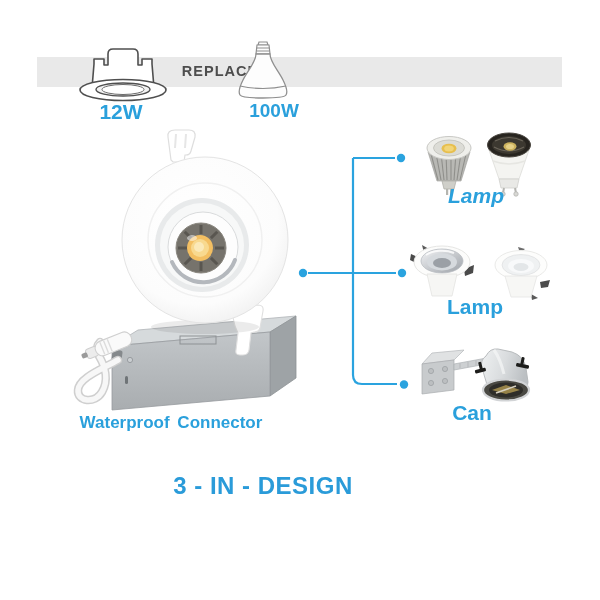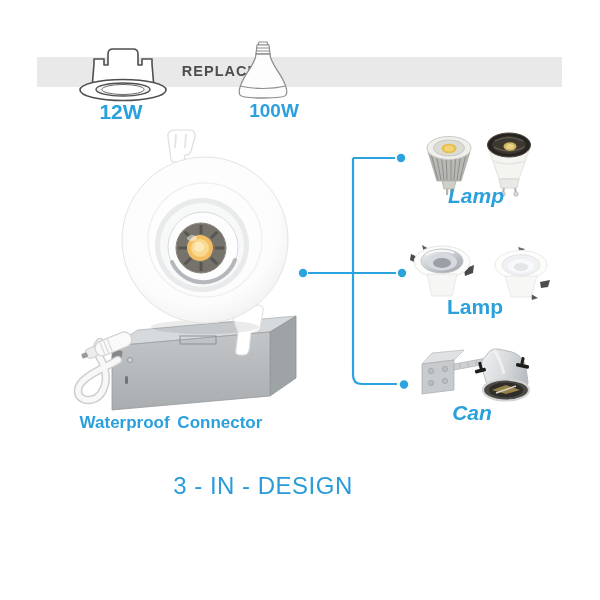--- a/index.html
+++ b/index.html
@@ -6,23 +6,23 @@
   body{width:600px;height:600px;background:#ffffff;font-family:"Liberation Sans",sans-serif;position:relative;overflow:hidden;}
   .abs{position:absolute;}
   .center-x{transform:translateX(-50%);}
   #replace-band{left:37px;top:57px;width:525px;height:30px;background:#e9e9e9;}
   .cyan-label{color:#2aa0dc;font-weight:700;white-space:nowrap;}
   #replace-label{left:220px;top:63px;font-size:14.5px;font-weight:600;color:#4d4d4d;letter-spacing:1px;}
   #wattage-new{left:121px;top:100px;font-size:21px;text-align:right;}
   #wattage-old{left:274px;top:100px;font-size:19px;}
   #label-lamp{left:476px;top:184px;font-size:21px;font-style:italic;}
   #label-trim{left:475px;top:295px;font-size:21px;}
-  #label-can{left:472px;top:401px;font-size:21px;font-style:italic;}
+  #label-can{left:472px;top:401px;font-size:21px;}
   #connector-label{left:171px;top:413px;font-size:17px;word-spacing:3px;}
-  #design-title{left:263px;top:472px;font-size:24px;letter-spacing:0.5px;color:#2a9bd9;font-weight:400;white-space:nowrap;}
+  #design-title{left:263px;top:472px;font-size:24px;letter-spacing:0.5px;color:#2a9bd9;font-weight:700;white-space:nowrap;}
   svg{display:block;}
 </style>
 </head>
 <body>
 
 <div class="abs" id="replace-band"></div>
 
 <svg class="abs" style="left:77px;top:44px" width="92" height="58" viewBox="0 0 92 58">
   <path d="M15 44 L17 20 L17 15 L27 15 L27 21 L31 21 L31 10 Q31 5 36 5 L56 5 Q61 5 61 10 L61 21 L65 21 L65 15 L75 15 L75 20 L77 44 Z" fill="#ffffff" stroke="#4f4f4f" stroke-width="1.6" stroke-linejoin="round"></path>
   <ellipse cx="46" cy="46" rx="43" ry="10.5" fill="#ffffff" stroke="#4f4f4f" stroke-width="1.6"></ellipse>

